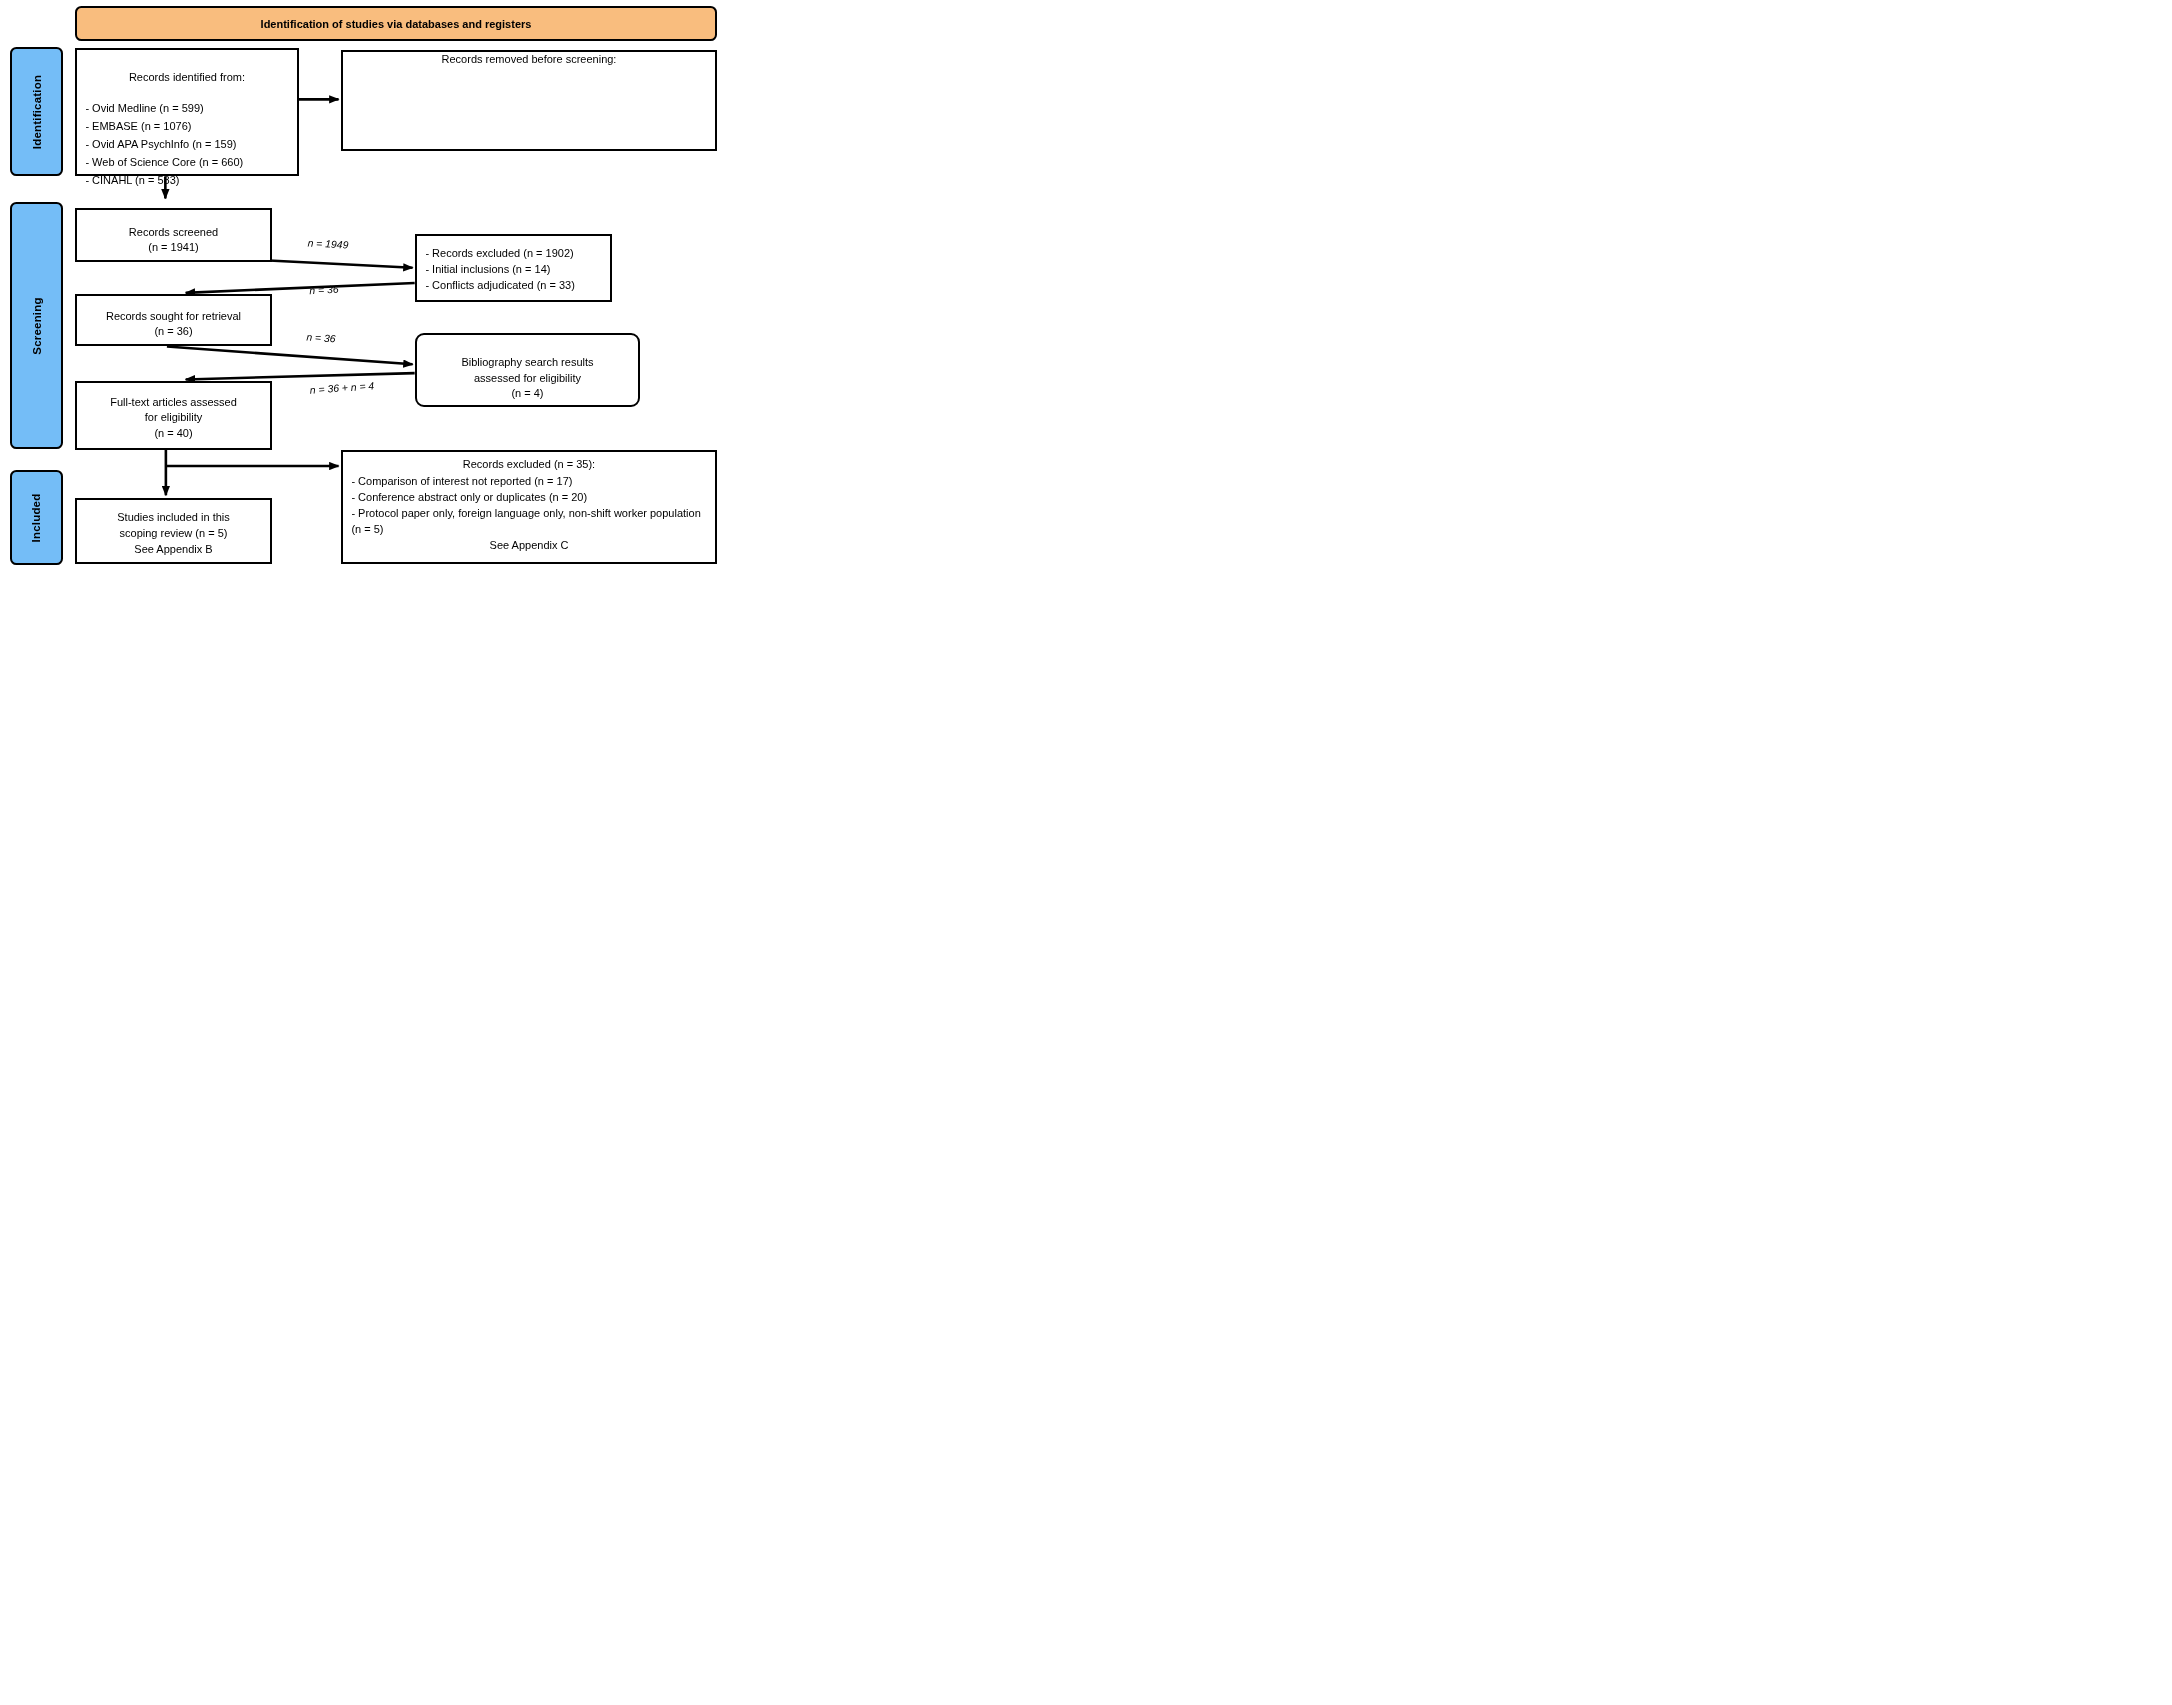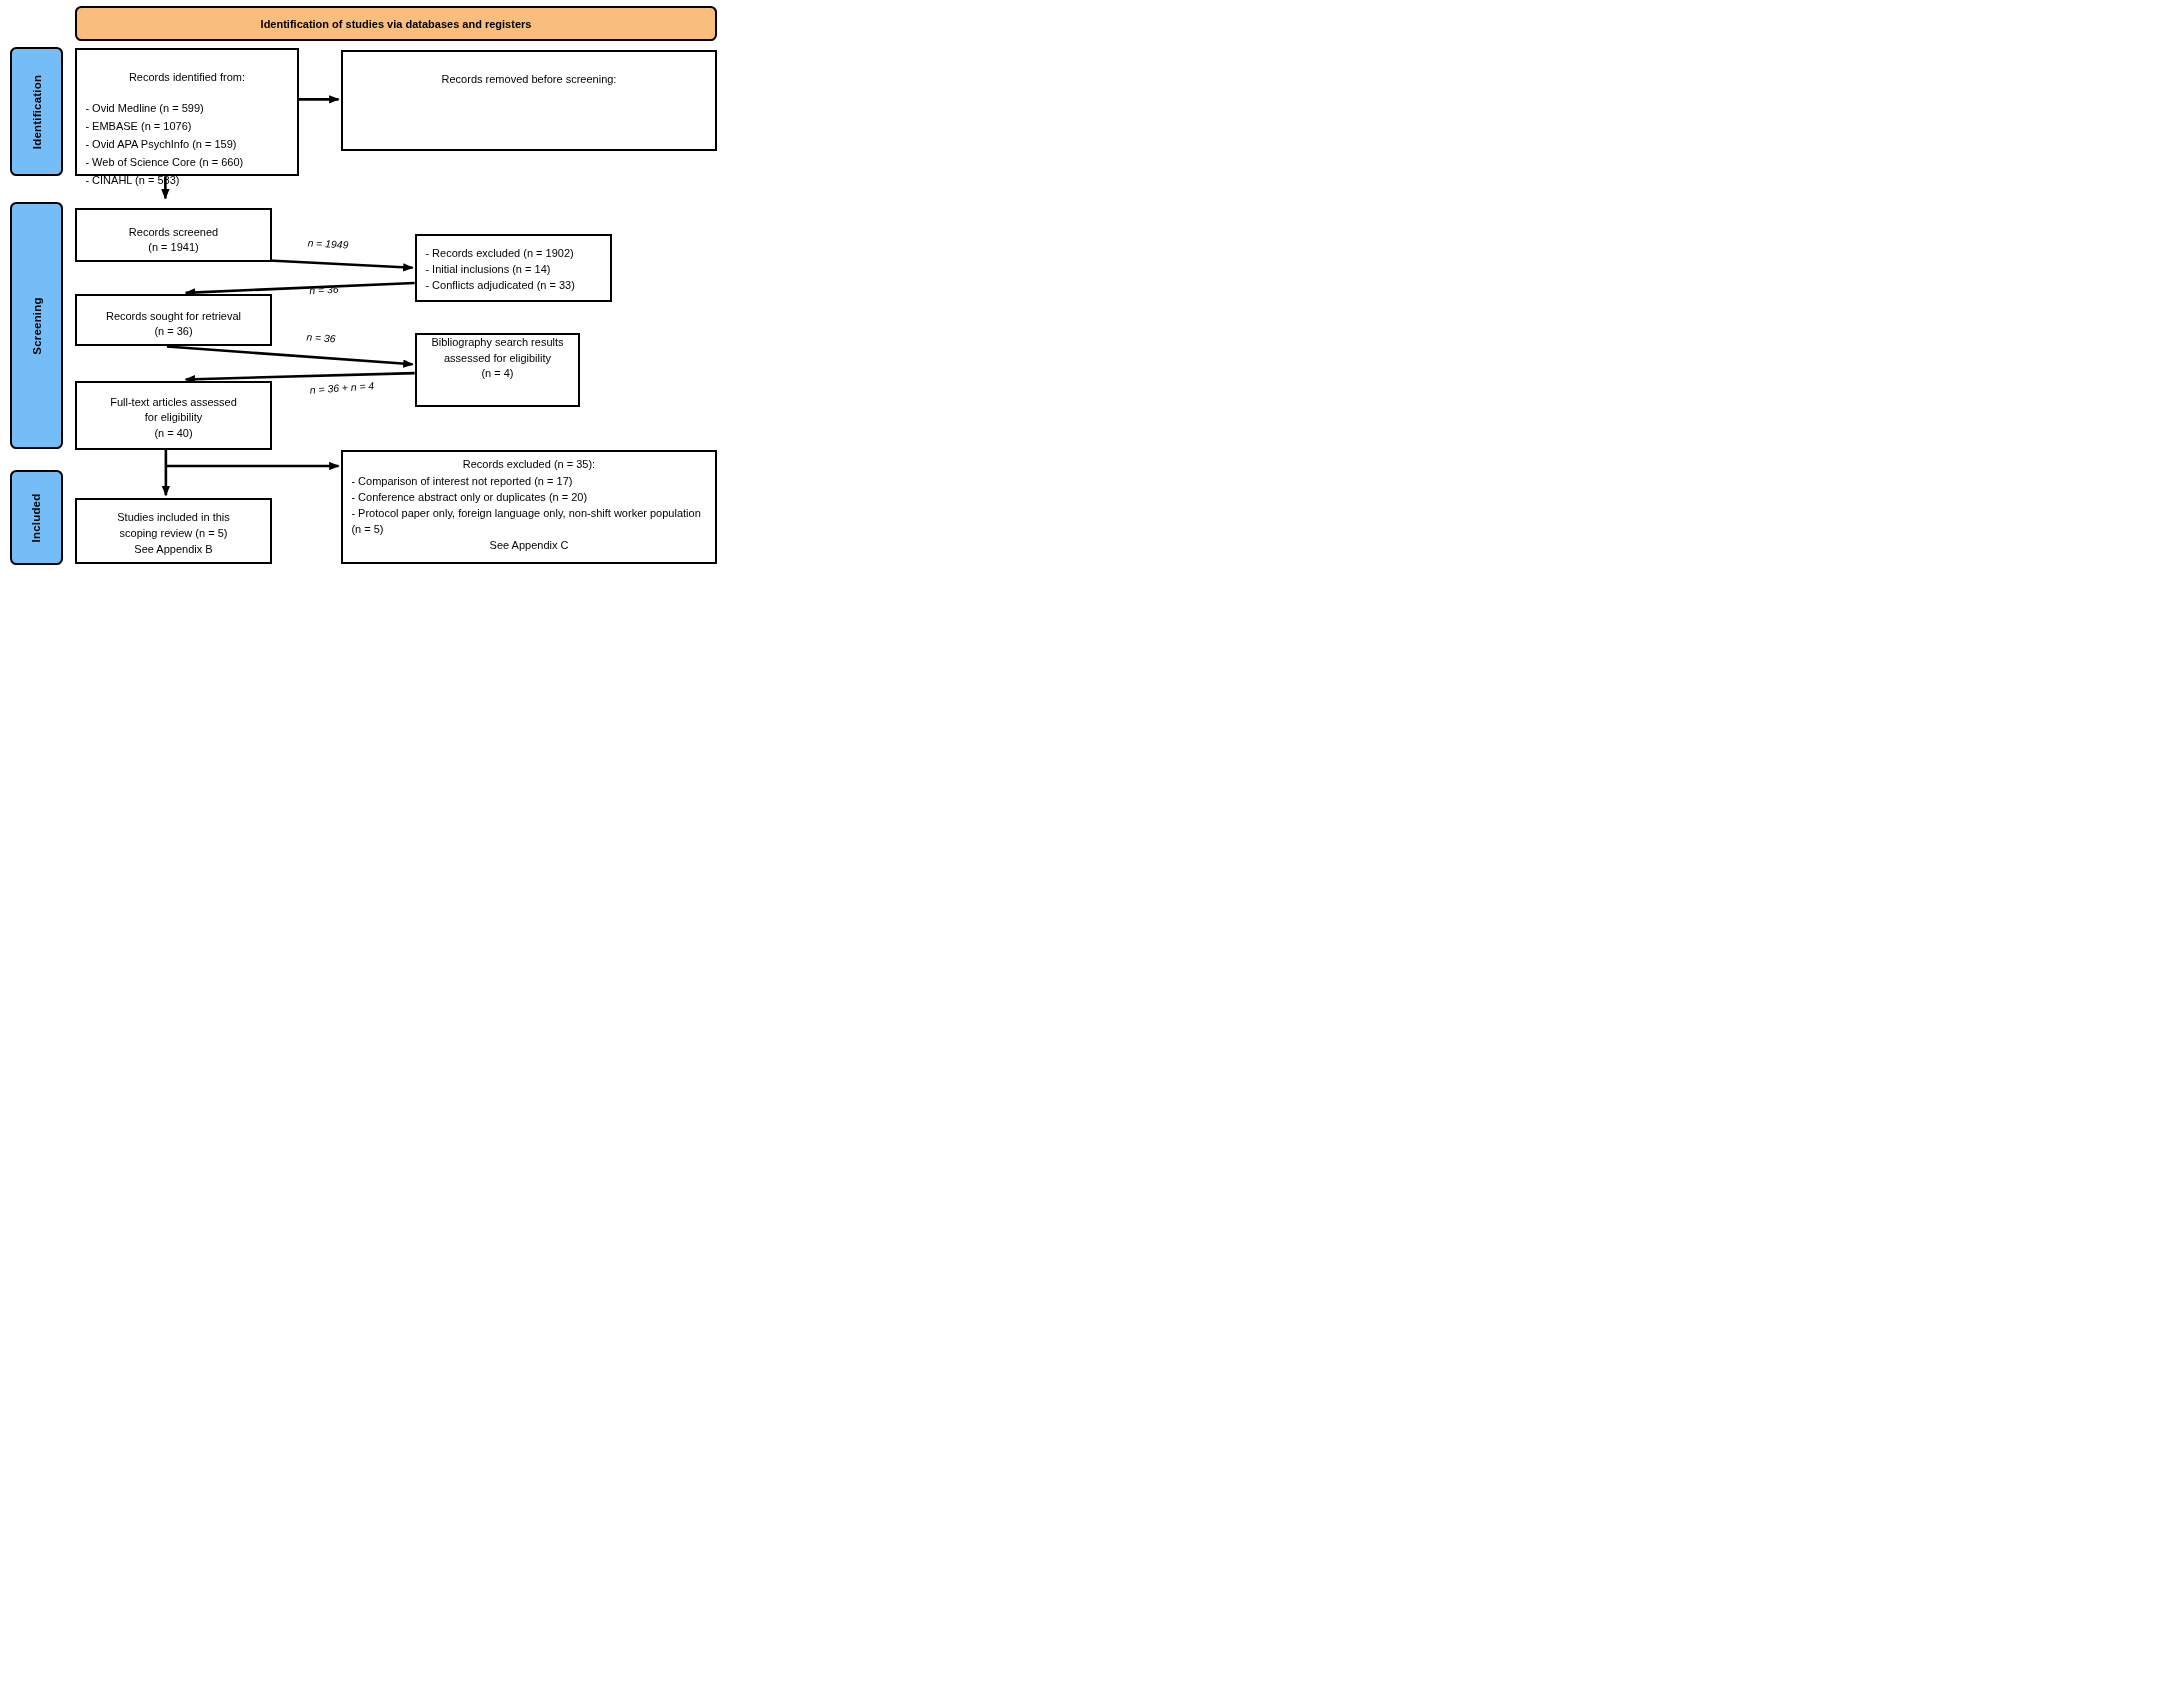--- a/index.html
+++ b/index.html
@@ -29,21 +29,21 @@
     white-space:nowrap;
     font-weight:bold;font-size:11.5px;
     letter-spacing:0.2px;
   }
   .btext{font-size:11px;line-height:15.7px;}
   .ctr{text-align:center;}
   .bul{text-align:left;padding:0 8.4px;}
   .bul div{line-height:18px;}
   .tight div{line-height:16px;}
   .pt-b1{padding-top:20px;}
-  .pt-r1{padding-top:20px;}
+  .pt-r1{}
   .gap{height:13.6px;}
   .gap-sm{height:1px;}
   .alabel{
     position:absolute;
     font-style:italic;font-size:10.4px;
     white-space:nowrap;
   }
 </style>
 </head>
 <body>
@@ -108,21 +108,21 @@
       <div>- Initial inclusions (n = 14)</div>
       <div>- Conflicts adjudicated (n = 33)</div>
     </div>
   </div>
 
   <div class="box btext ctr" style="left:75px;top:294px;width:197px;height:52px;padding-top:12.5px;">
     <div>Records sought for retrieval</div>
     <div>(n = 36)</div>
   </div>
 
-  <div class="box btext ctr" style="left:415px;top:333px;width:165px;height:74px;padding-top:0;">
+  <div class="box btext ctr" style="left:415px;top:333px;width:225px;height:74px;padding-top:20px;border-radius:9px;">
     <div>Bibliography search results</div>
     <div>assessed for eligibility</div>
     <div>(n = 4)</div>
   </div>
 
   <div class="box btext ctr" style="left:75px;top:381px;width:197px;height:69px;padding-top:11.5px;">
     <div>Full-text articles assessed</div>
     <div>for eligibility</div>
     <div>(n = 40)</div>
   </div>

